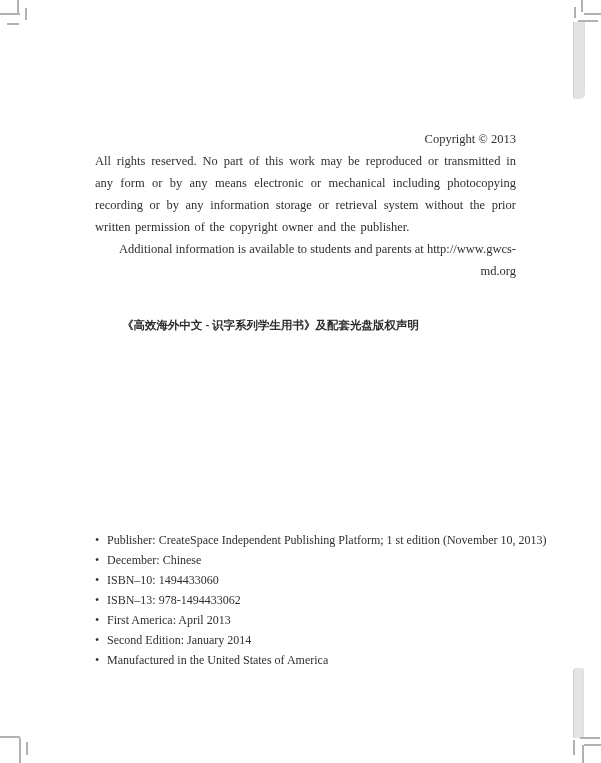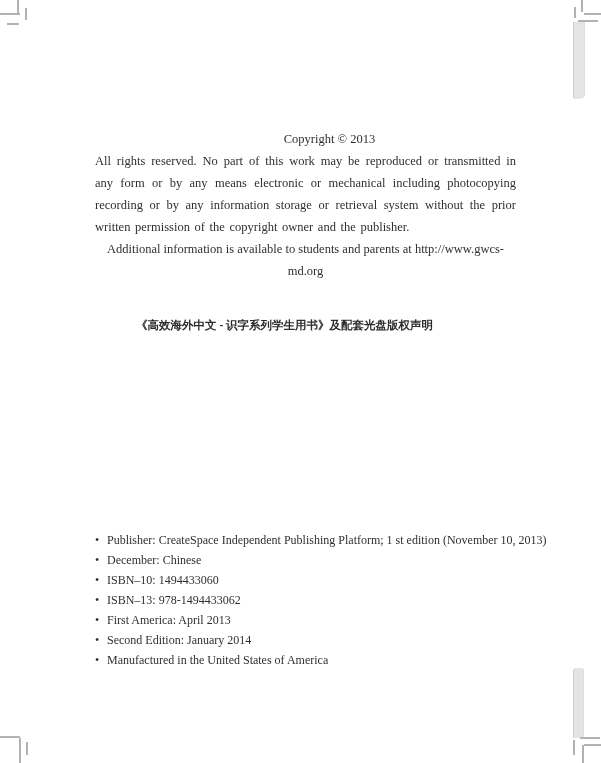--- a/index.html
+++ b/index.html
@@ -20,35 +20,35 @@
   
   .english-block {
     position: absolute;
     left: 95px;
     top: 128px;
     width: 421px;
     font-size: 12.5px;
     line-height: 22px;
   }
   .copyright-line {
-    text-align: center;
+    text-align: right;
     margin-left: 48px;
   }
   .rights-paragraph {
     text-align: justify;
     word-spacing: 1.5px;
   }
   .additional-line {
-    text-align: center;
+    text-align: right;
   }
 
   
   .chinese-block {
     position: absolute;
-    left: 109px;
+    left: 95px;
     top: 313px;
     width: 424px;
     font-size: 11.5px;
     line-height: 24px;
     color: #3a3a3a;
   }
   .chinese-heading {
     font-weight: bold;
     margin: 0 0 0 27px;
     color: #2c2c2c;

